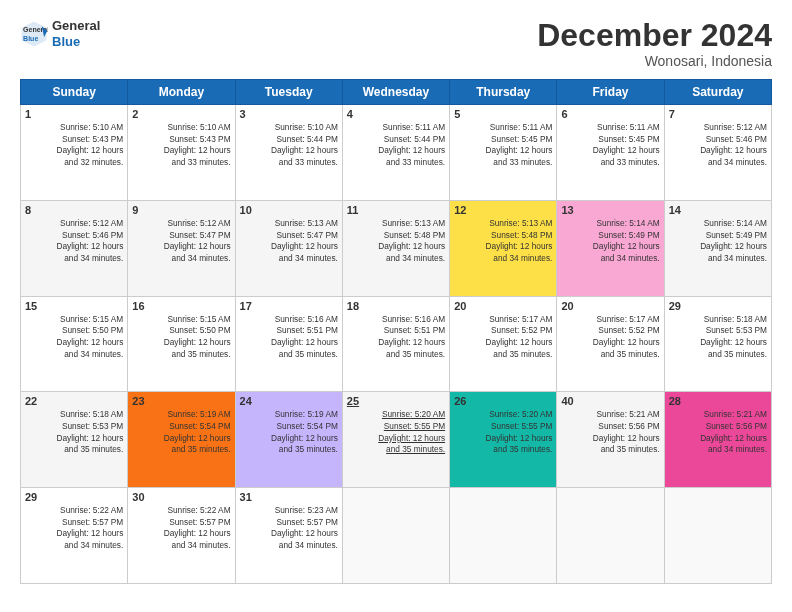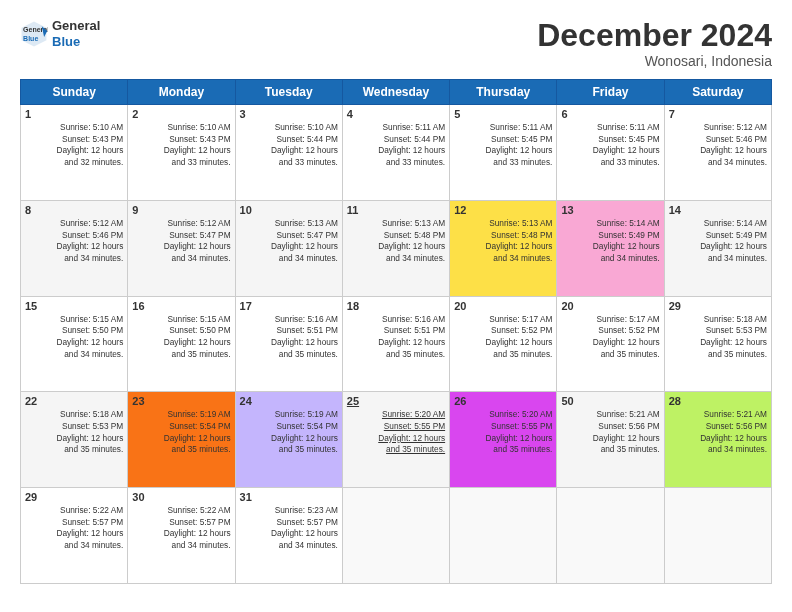--- a/index.html
+++ b/index.html
@@ -233,29 +233,29 @@
             <div class="cell-text">Sunrise: 5:19 AM<br>Sunset: 5:54 PM<br>Daylight: 12 hours<br>and 35 minutes.</div>
           </td>
           <td style="background: #c4b5fd;">
             <span class="day-num">24</span>
             <div class="cell-text">Sunrise: 5:19 AM<br>Sunset: 5:54 PM<br>Daylight: 12 hours<br>and 35 minutes.</div>
           </td>
           <td style="background: rgb(245, 245, 245); text-decoration: underline;">
             <span class="day-num">25</span>
             <div class="cell-text">Sunrise: 5:20 AM<br>Sunset: 5:55 PM<br>Daylight: 12 hours<br>and 35 minutes.</div>
           </td>
-          <td style="background: #d946ef;">
+          <td style="background: #14b8a6;">
             <span class="day-num">26</span>
             <div class="cell-text">Sunrise: 5:20 AM<br>Sunset: 5:55 PM<br>Daylight: 12 hours<br>and 35 minutes.</div>
           </td>
           <td style="background: rgb(245, 245, 245);">
-            <span class="day-num">50</span>
+            <span class="day-num">40</span>
             <div class="cell-text">Sunrise: 5:21 AM<br>Sunset: 5:56 PM<br>Daylight: 12 hours<br>and 35 minutes.</div>
           </td>
-          <td style="background: #bef264; margin-left: 39px;">
+          <td style="background: #ec4899; margin-left: 39px;">
             <span class="day-num">28</span>
             <div class="cell-text">Sunrise: 5:21 AM<br>Sunset: 5:56 PM<br>Daylight: 12 hours<br>and 34 minutes.</div>
           </td>
         </tr>
         <tr>
           <td>
             <span class="day-num">29</span>
             <div class="cell-text">Sunrise: 5:22 AM<br>Sunset: 5:57 PM<br>Daylight: 12 hours<br>and 34 minutes.</div>
           </td>
           <td>

